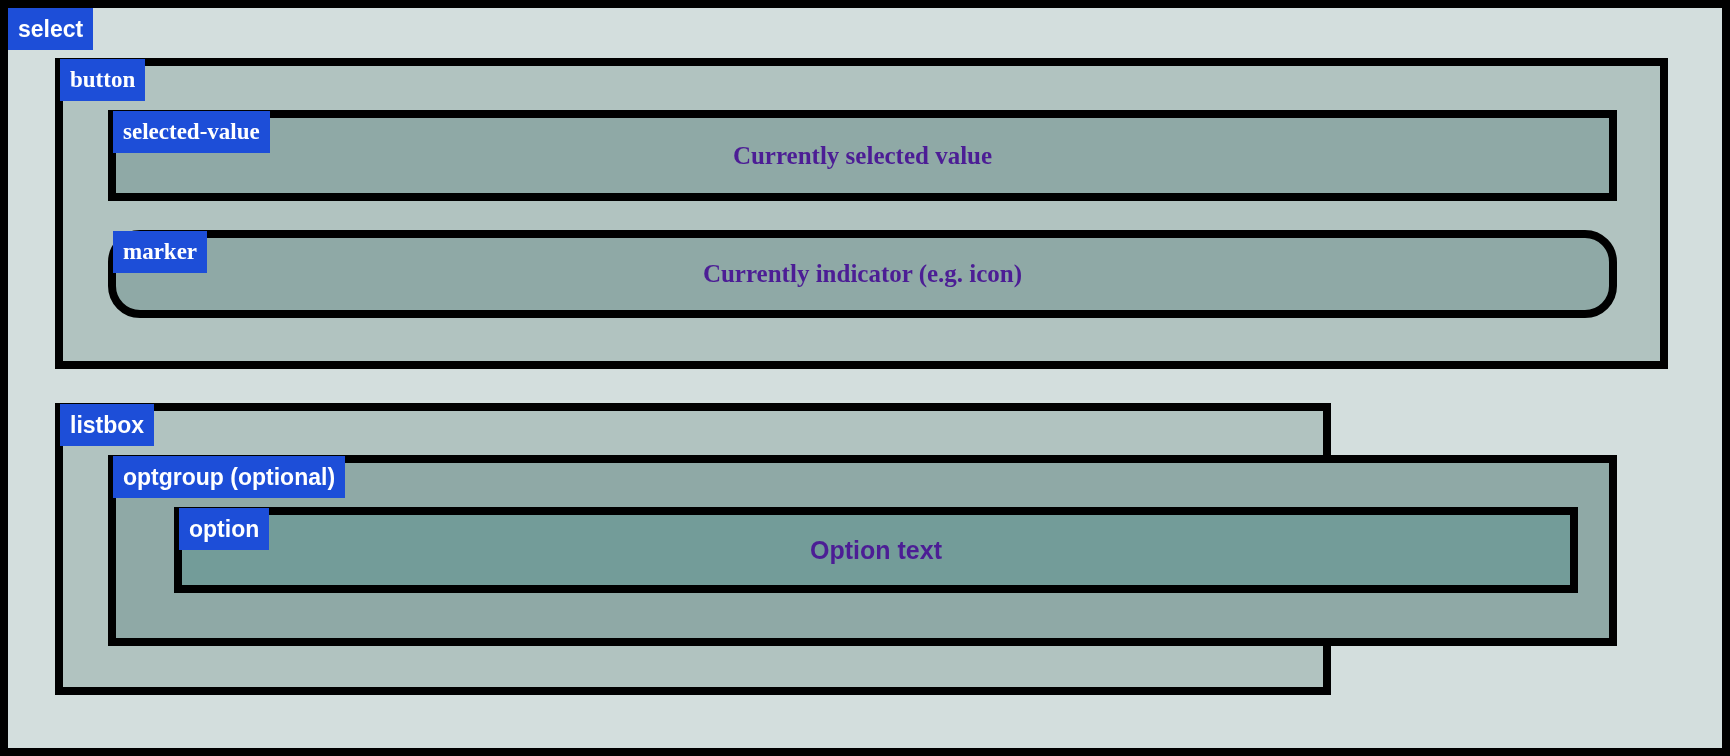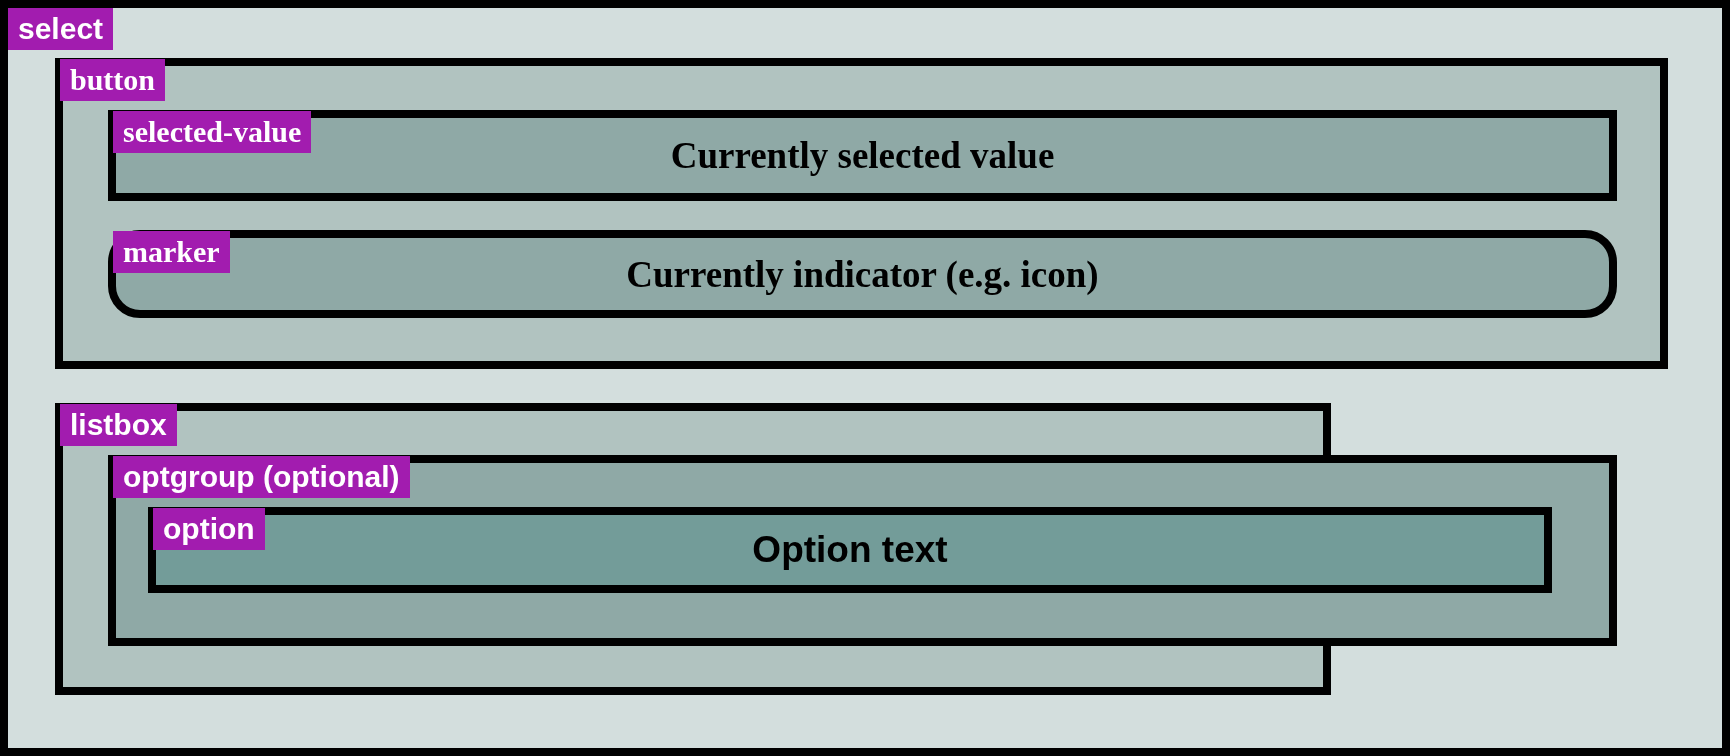--- a/index.html
+++ b/index.html
@@ -35,46 +35,46 @@
   .bg-l2 { background: #b1c3c0; }
   .bg-l3 { background: #8fa9a6; }
   .bg-l4 { background: #739c99; }
 
   
   .tag {
     position: absolute;
     top: -7px;
     left: -3px;
     z-index: 2;
-    background: #a21caf;
+    background: #1d4ed8;
     color: #ffffff;
     font-weight: bold;
-    font-size: 30px;
+    font-size: 23px;
     line-height: 26px;
     padding: 8px 10px;
     white-space: nowrap;
   }
   .select-area > .tag {
     top: 0;
     left: 0;
   }
   .content {
     font-weight: bold;
-    font-size: 37px;
-    color: #000000;
+    font-size: 25px;
+    color: #4c1d95;
     white-space: nowrap;
   }
 
   
   .button-box  { left: 47px;  top: 50px;  width: 1613px; height: 311px; font-family: Liberation Serif, serif; }
   .sv-box      { left: 45px;  top: 44px;  width: 1509px; height: 91px;  }
   .marker-box  { left: 45px;  top: 164px; width: 1509px; height: 88px; border-radius: 32px;  }
   .listbox-box { left: 47px;  top: 395px; width: 1276px; height: 292px; }
   .optgroup-box{ left: 45px;  top: 44px;  width: 1509px; height: 191px; }
-  .option-box  { left: 32px;  top: 44px;  width: 1404px; height: 86px;  }
+  .option-box  { left: 58px;  top: 44px;  width: 1404px; height: 86px;  }
 </style>
 </head>
 <body>
 
 <div class="frame">
   <div class="select-area">
     <span class="tag">select</span>
 
     <div class="nbox bg-l2 button-box">
       <span class="tag">button</span>

